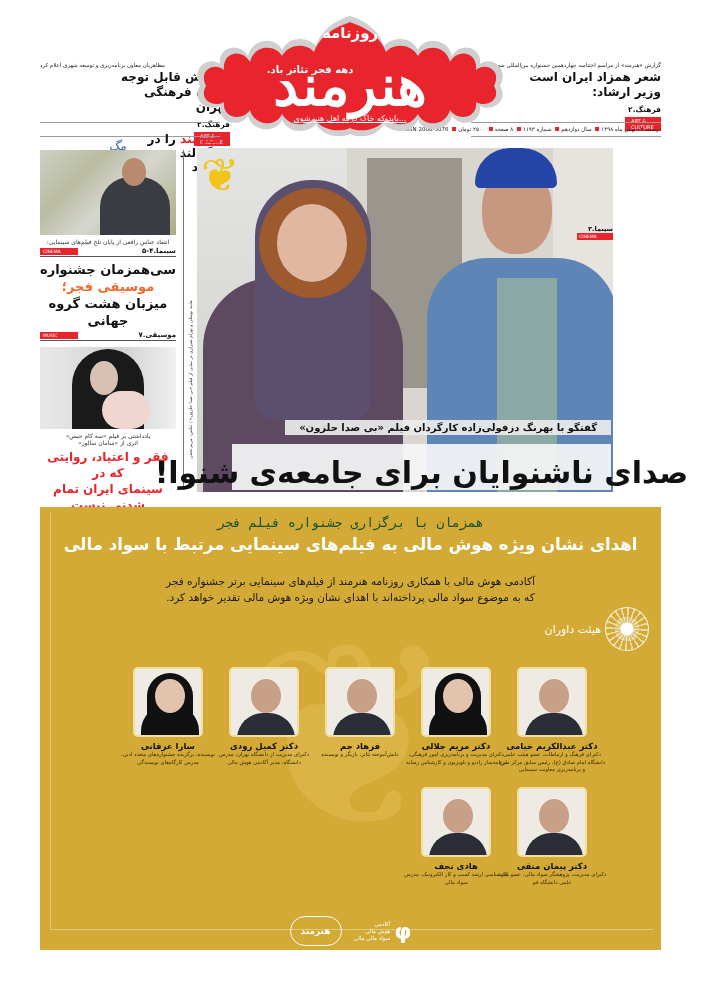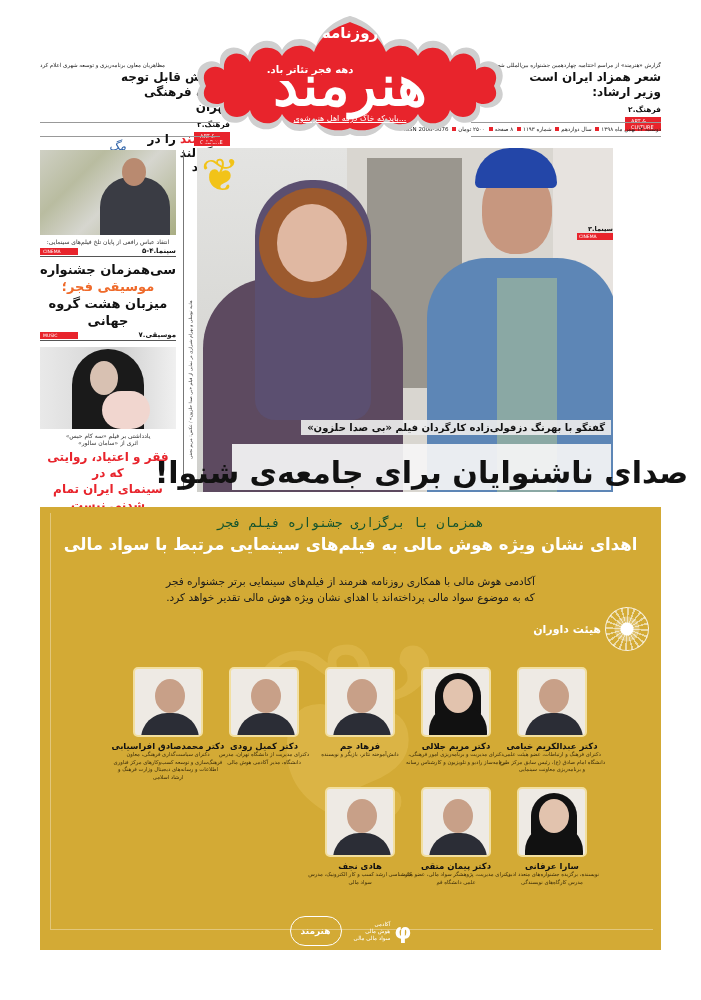--- a/index.html
+++ b/index.html
@@ -66,32 +66,32 @@
   .man-shirt { position: absolute; left: 300px; top: 130px; width: 60px; height: 220px; background: #8aa8a4; }
   .man-face { position: absolute; left: 285px; top: 20px; width: 70px; height: 86px; background: #c7977f; border-radius: 45%; }
   .man-cap { position: absolute; left: 278px; top: 0px; width: 82px; height: 40px; background: #2346a8; border-radius: 40px 40px 6px 6px; }
   .simorgh { position: absolute; left: 4px; top: 0px; font-size: 46px; color: #f2c318; }
   .photo-credit { position: absolute; left: 188px; top: 300px; width: 10px; font-size: 4.5px; color: #333; writing-mode: vertical-rl; transform: rotate(180deg); height: 190px; }
 
   .cinema-tag { position: absolute; right: 88px; top: 225px; width: 36px; text-align: right; }
   .cinema-tag .lbl { font-size: 6.5px; font-weight: bold; }
   .cinema-tag .bar { background: #e8242c; color: #fff; font-size: 4.5px; padding: 1px 2px; text-align: left; direction: ltr; }
 
-  .subhead-box { position: absolute; right: 90px; top: 420px; background: rgba(235,235,235,0.92); padding: 2px 6px; font-size: 10px; font-weight: bold; white-space: nowrap; }
+  .subhead-box { position: absolute; right: 90px; top: 420px; background: rgba(235,235,235,0.92); padding: 2px 14px; font-size: 10px; font-weight: bold; white-space: nowrap; }
   .mainhead-box { position: absolute; left: 232px; right: 90px; top: 444px; height: 46px; background: rgba(245,245,245,0.93); display: flex; align-items: flex-end; justify-content: center; }
   .mainhead-box span { font-size: 30px; font-weight: bold; color: #111; white-space: nowrap; letter-spacing: -1px; }
 
   
   .gold { position: absolute; left: 40px; top: 507px; width: 621px; height: 443px; background: #d3aa35; }
   .gold .inner-line { position: absolute; left: 10px; top: 6px; right: 8px; bottom: 20px; border: 1px solid rgba(255,255,255,0.35); border-top: none; border-right: none; }
   .gold .bird { position: absolute; left: 180px; top: 80px; width: 260px; height: 300px; color: rgba(240,210,110,0.28); font-size: 260px; text-align: center; line-height: 300px; }
   .g-kicker { position: absolute; top: 8px; left: 0; width: 100%; text-align: center; color: #14532d; font-size: 13px; font-family: Liberation Mono, monospace; }
   .g-title { position: absolute; top: 28px; left: 0; width: 100%; text-align: center; color: #fff; font-size: 16.5px; font-weight: bold; }
   .g-body { position: absolute; top: 66px; left: 0; width: 100%; text-align: center; color: #1a1a1a; font-size: 10.5px; line-height: 16px; }
-  .g-jury { position: absolute; top: 116px; right: 60px; color: #fff; font-size: 11px; font-weight: bold; margin-left: 19px; }
+  .g-jury { position: absolute; top: 116px; right: 60px; color: #fff; font-size: 11px; font-weight: normal; margin-left: 19px; }
   .rosette { position: absolute; top: 100px; right: 12px; width: 44px; height: 44px; border-radius: 50%; border: 1px solid rgba(255,255,255,0.8); background: radial-gradient(circle, #fff 0 6px, rgba(255,255,255,0.3) 7px 12px, transparent 13px), repeating-conic-gradient(rgba(255,255,255,0.55) 0 6deg, transparent 6deg 18deg); }
 
   .jury-grid { position: absolute; left: 80px; top: 160px; width: 480px; display: grid; grid-template-columns: repeat(5, 96px); grid-auto-rows: 120px; direction: rtl; }
   .juror { display: flex; flex-direction: column; align-items: center; }
   .j-photo { width: 70px; height: 70px; border-radius: 5px; border: 2px solid #f2dfa0; overflow: hidden; position: relative; background: #eeeae4; }
   .j-photo .jh { position: absolute; left: 20px; top: 10px; width: 30px; height: 34px; border-radius: 50%; background: #c8a088; }
   .j-photo .jb { position: absolute; left: 6px; top: 44px; width: 58px; height: 30px; border-radius: 26px 26px 0 0; background: #2b2d36; }
   .j-photo.hijab .jh { background: #e2c3ae; }
   .j-photo.hijab .jb { background: #111; height: 40px; top: 36px; }
   .j-photo.hijab::before { content: ""; position: absolute; left: 12px; top: 4px; width: 46px; height: 50px; border-radius: 23px 23px 10px 10px; background: #111; }
@@ -262,28 +262,20 @@
     </div>
     <div class="juror">
       <div class="j-photo">
           <div class="jb"></div>
           <div class="jh"></div>
         </div>
       <div class="j-name">دکتر کمیل رودی</div>
       <div class="j-desc">دکترای مدیریت از دانشگاه تهران، مدرس دانشگاه، مدیر آکادمی هوش مالی</div>
     </div>
     <div class="juror">
-      <div class="j-photo">
-          <div class="jb"></div>
-          <div class="jh"></div>
-        </div>
-      <div class="j-name">دکتر محمدصادق افراسیابی</div>
-      <div class="j-desc">دکترای سیاست‌گذاری فرهنگی، معاون فرهنگ‌سازی و توسعه کسب‌وکارهای مرکز فناوری اطلاعات و رسانه‌های دیجیتال وزارت فرهنگ و ارشاد اسلامی</div>
-    </div>
-    <div class="juror">
       <div class="j-photo hijab">
           <div class="jb"></div>
           <div class="jh"></div>
         </div>
       <div class="j-name">سارا عرفانی</div>
       <div class="j-desc">نویسنده، برگزیده جشنواره‌های متعدد ادبی، مدرس کارگاه‌های نویسندگی</div>
     </div>
     <div class="juror">
       <div class="j-photo">
           <div class="jb"></div>

